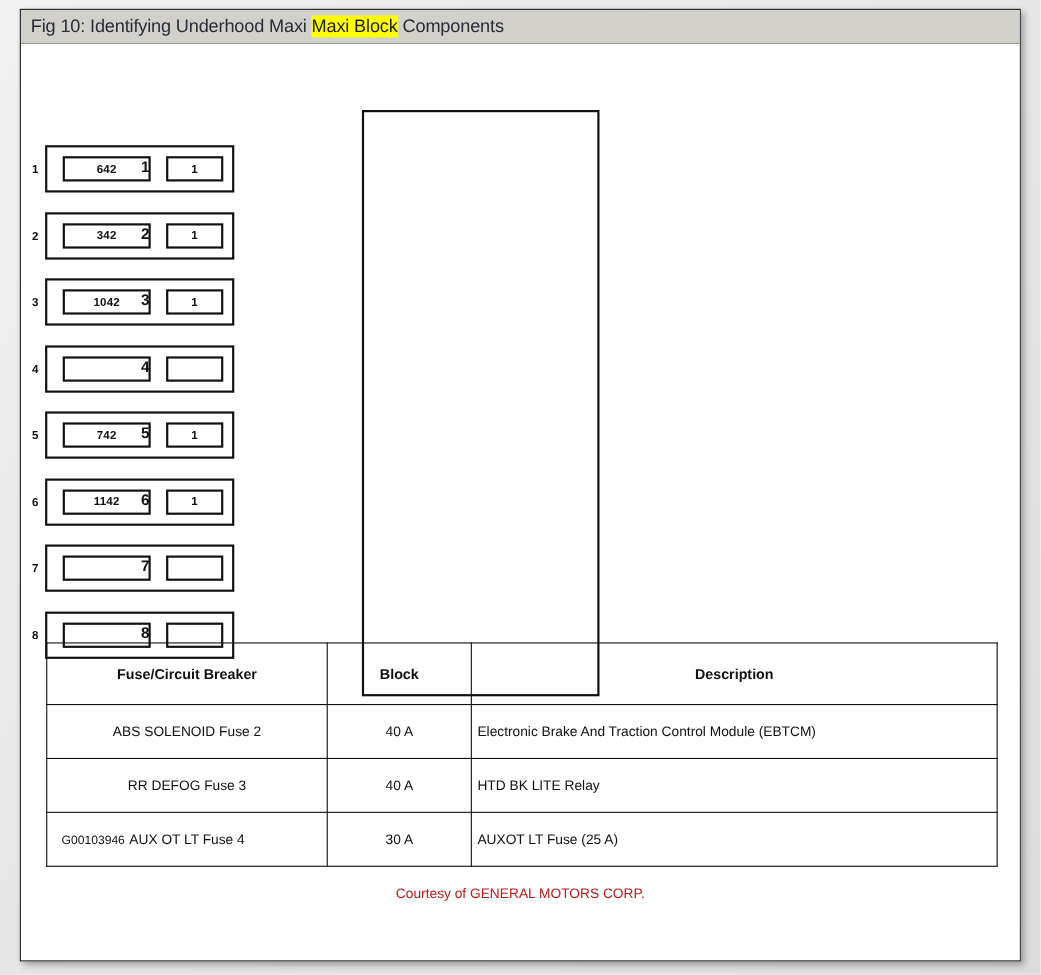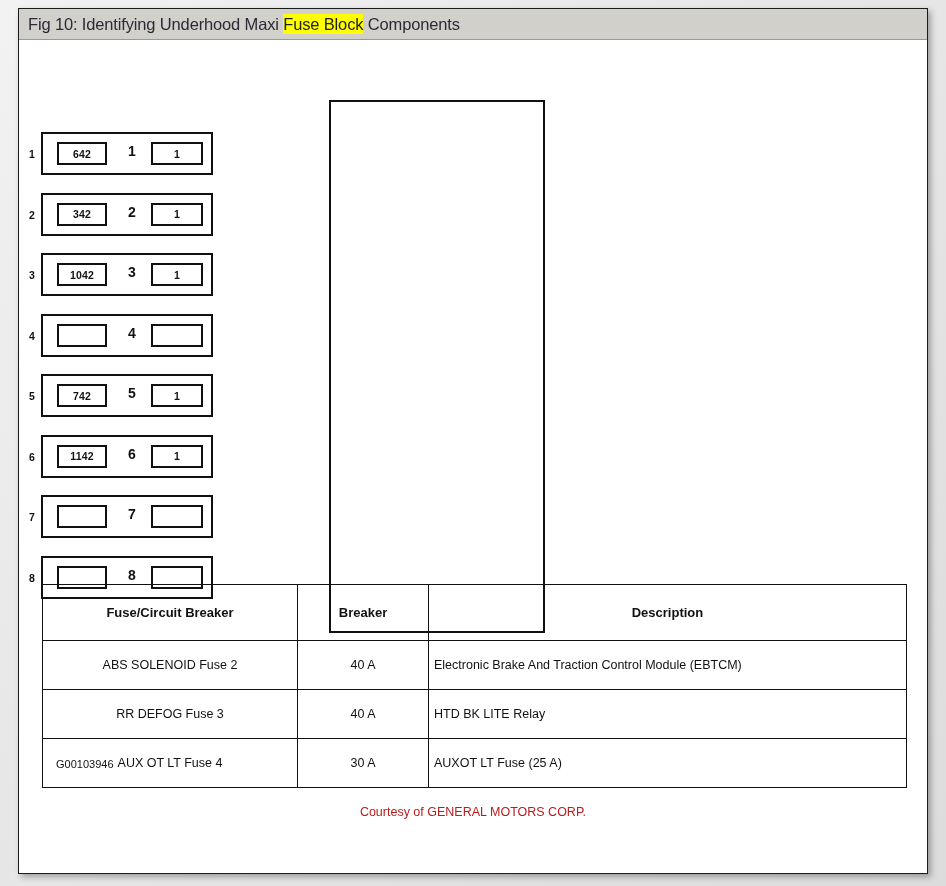--- a/index.html
+++ b/index.html
@@ -106,21 +106,21 @@
     height: 23px;
     display: flex;
     align-items: center;
     justify-content: center;
     font-size: 10.5px;
     font-weight: bold;
     color: #111;
     background: #fff;
     letter-spacing: 0.2px;
   }
-  .slot-a { left: 14px; top: 8px; width: 50px; }
+  .slot-a { left: 14px; top: 8px; width: 80px; }
   .slot-b { left: 108px; top: 8px; width: 52px; }
   .center-num {
     position: absolute;
     left: 76px;
     top: 9px;
     width: 26px;
     text-align: center;
     font-size: 14px;
     font-weight: bold;
     color: #111;
@@ -170,21 +170,21 @@
     color: #b91c1c;
   }
 </style>
 </head>
 <body>
 
 <div id="page-shadow">
 
   <div id="fig-header">
     <div id="fig-header-text">
-      <span>Fig 10: Identifying Underhood Maxi </span><span class="hl">Fuse Block</span><span> Components</span>
+      <span>Fig 10: Identifying Underhood Maxi </span><span class="hl">Maxi Block</span><span> Components</span>
     </div>
   </div>
 
   <div id="doc-body">
 
     <div id="col-headers">
       <span class="col-head" id="col-head-a">A</span>
       <span class="col-head" id="col-head-b">B</span>
     </div>
 
@@ -238,21 +238,21 @@
           <div class="slot slot-a"></div>
           <div class="center-num">8</div>
           <div class="slot slot-b"></div>
         </div>
       </div>
 
     <table id="fuse-table">
       <thead>
         <tr>
           <th class="c-name">Fuse/Circuit Breaker</th>
-          <th class="c-rating">Breaker</th>
+          <th class="c-rating">Block</th>
           <th class="c-desc">Description</th>
         </tr>
       </thead>
       <tbody id="fuse-table-body">
           <tr>
             <td class="c-name">ABS SOLENOID Fuse 2</td>
             <td class="c-rating">40 A</td>
             <td class="c-desc">Electronic Brake And Traction Control Module (EBTCM)</td>
           </tr>
           <tr>

